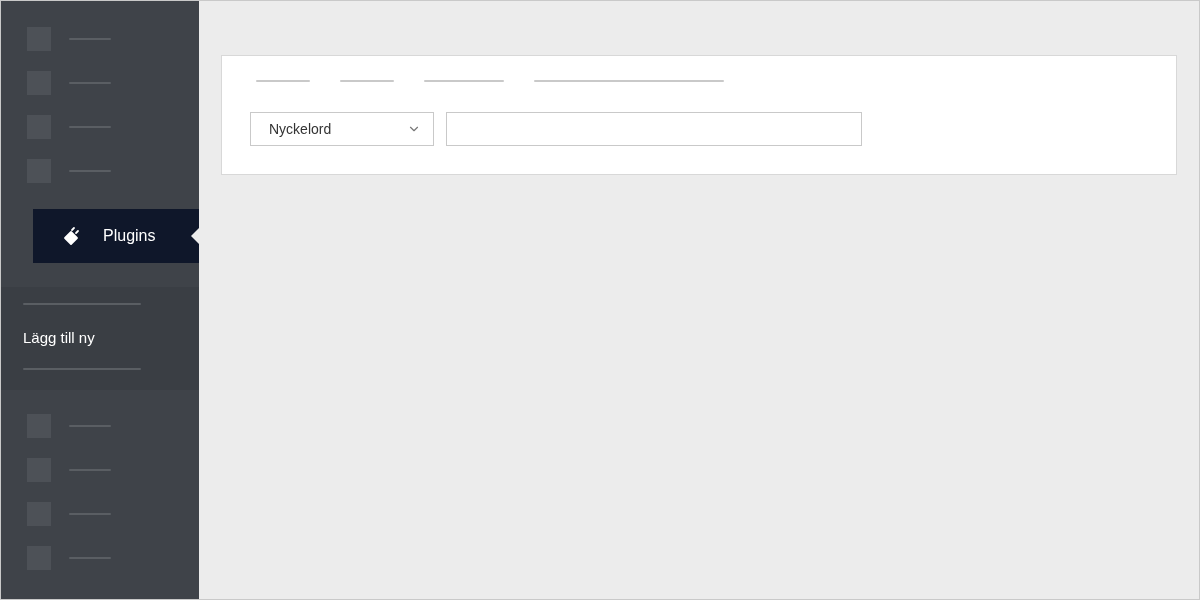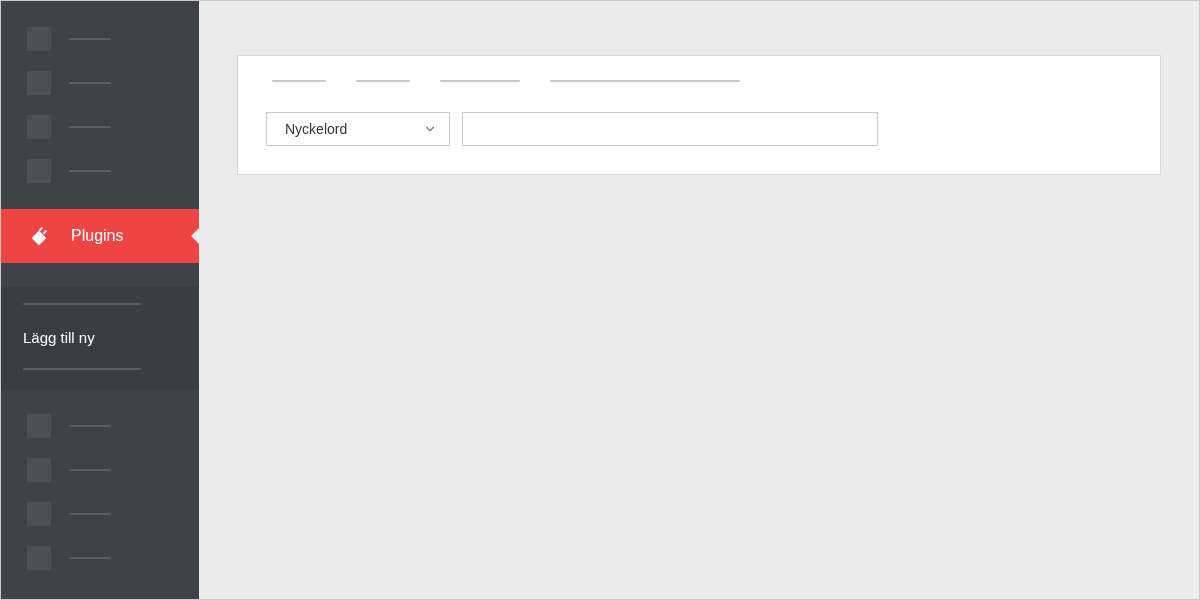--- a/index.html
+++ b/index.html
@@ -27,28 +27,29 @@
     margin-right: 18px;
   }
   .ph-line {
     height: 2px;
     width: 42px;
     background: #5a5e63;
     border-radius: 1px;
   }
 
   .side-active {
-    background: #ef4444;
+    background: #0f172a;
     color: #fff;
     display: flex;
     align-items: center;
     height: 54px;
     padding: 0 26px;
     position: relative;
     margin-top: 10px;
+    margin-left: 32px;
   }
   .side-active .label {
     font-size: 16px;
     font-weight: 500;
     margin-left: 20px;
   }
   .side-active::after {
     content: "";
     position: absolute;
     right: -1px;
@@ -82,21 +83,21 @@
     font-weight: 500;
     margin-bottom: 22px;
   }
   .submenu .sub-ph-line.last { margin-bottom: 0; }
 
   .side-group.lower { padding-top: 14px; }
 
   
   .main {
     flex: 1;
-    padding: 54px 38px;
+    padding: 54px 22px;
   }
   .card {
     background: #fff;
     border: 1px solid #d8d8d8;
     padding: 24px 28px 28px 28px;
   }
   .tabs-row {
     display: flex;
     gap: 30px;
     margin-bottom: 30px;

